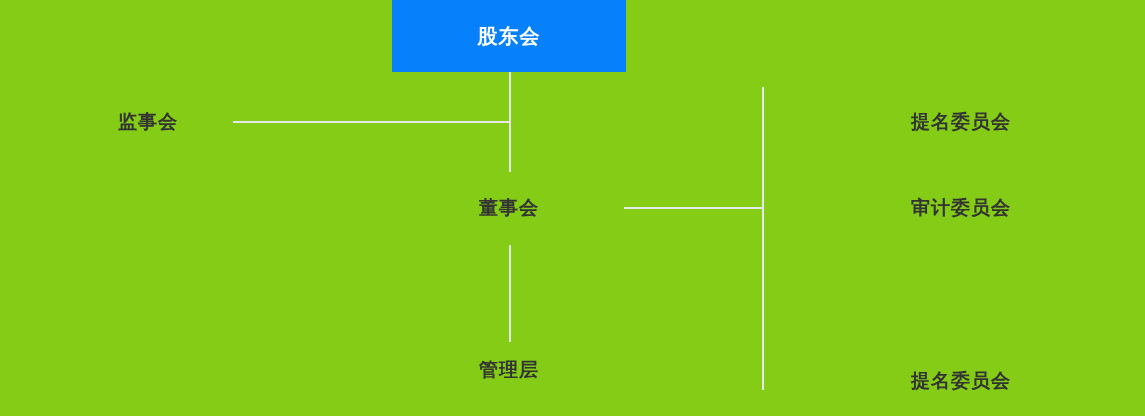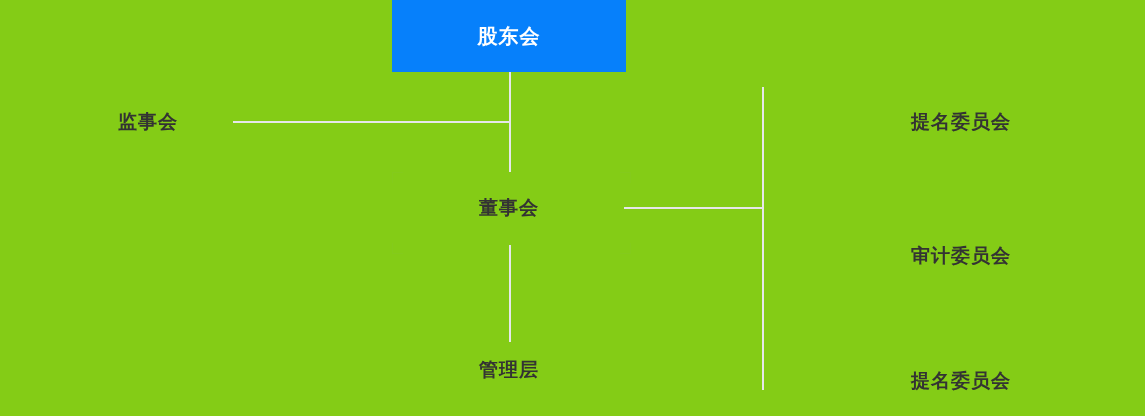--- a/index.html
+++ b/index.html
@@ -70,21 +70,21 @@
 
   
   .node-supervisor { left: 60px;  top: 108px; width: 176px; justify-content: center; }
 
   
   .node-board      { left: 420px; top: 194px; width: 178px; }
   .node-management { left: 420px; top: 356px; width: 178px; }
 
   
   .node-strategy      { left: 840px; top: 108px; width: 242px; }
-  .node-audit         { left: 840px; top: 194px; width: 242px; margin-top: 48px; }
+  .node-audit         { left: 840px; top: 194px; width: 242px; }
   .node-compensation  { left: 840px; top: 281px; width: 242px; }
   .node-nomination    { left: 840px; top: 367px; width: 242px; font-family: Liberation Mono, monospace; }
 
   
   .corner-mark {
     position: absolute;
     width: 10px;
     height: 10px;
     opacity: 0.04;
     border-color: #9aa0a6;

